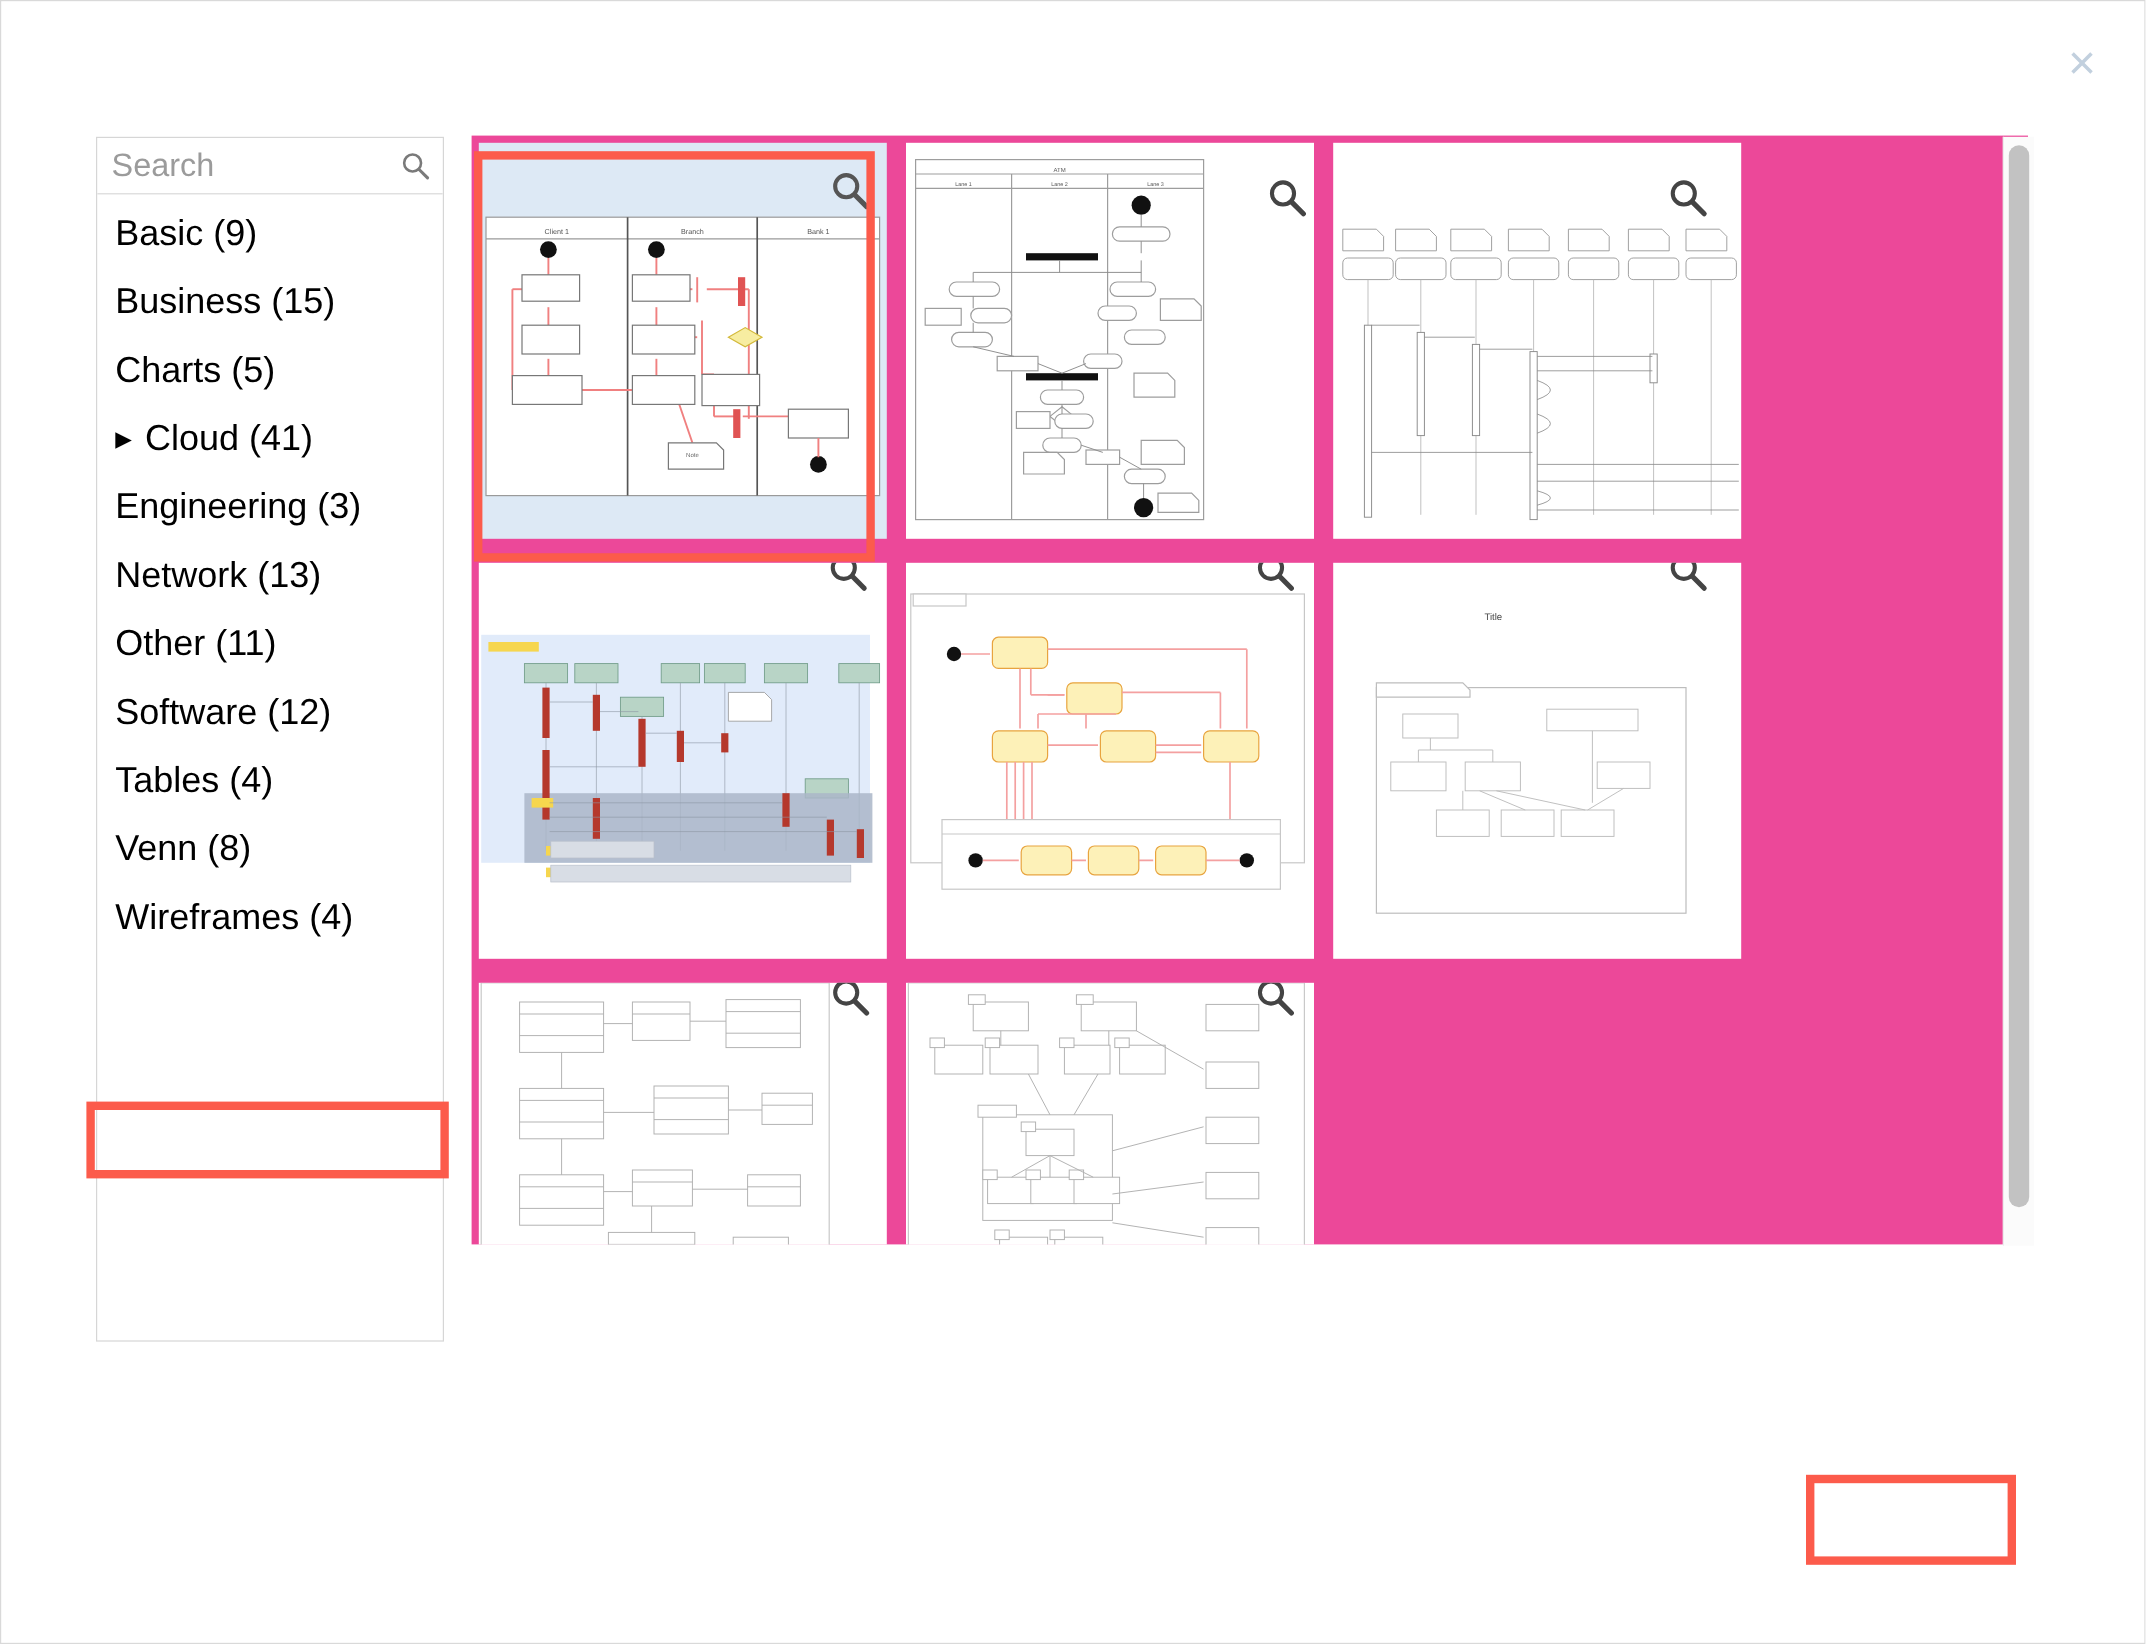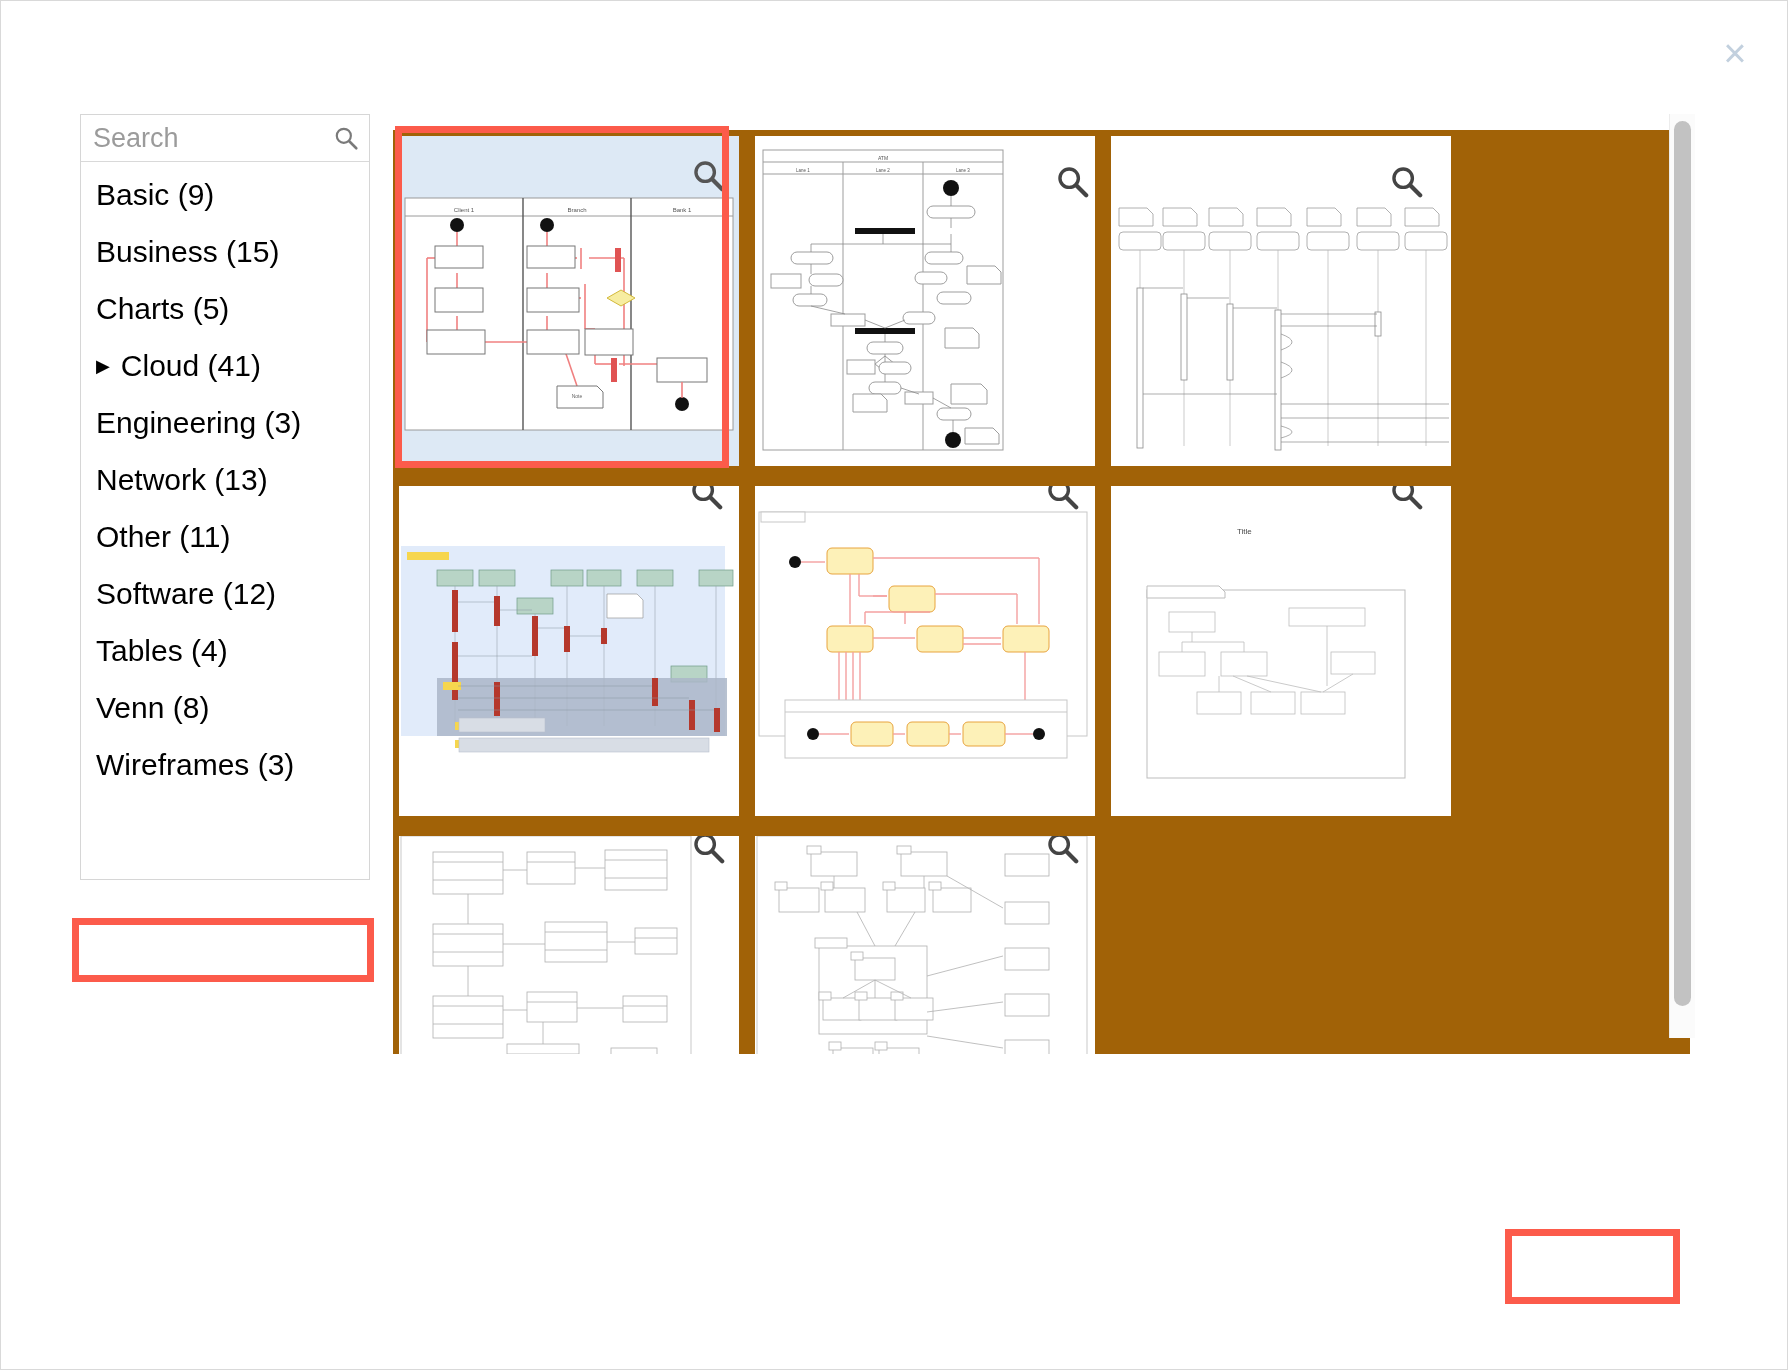--- a/index.html
+++ b/index.html
@@ -28,21 +28,21 @@
     font-size: 40px;
     line-height: 1;
     font-weight: 400;
     user-select: none;
   }
 
   
   .sidebar {
     position: absolute;
     left: 79px; top: 113px;
-    width: 290px; height: 766px;
+    width: 290px; height: 1004px;
     border: 1px solid #d6d6d6;
     background: #ffffff;
     overflow: hidden;
   }
   .search-row {
     position: relative;
     height: 47px;
     border-bottom: 1px solid #d9d9d9;
     display: flex; align-items: center;
   }
@@ -92,24 +92,24 @@
     pointer-events: none;
     z-index: 30;
   }
   #annot-uml   { left: 71px;  top: 917px;  width: 302px; height: 64px; }
   #annot-thumb { left: 394px; top: 125px;  width: 334px; height: 342px; }
   #annot-insert{ left: 1504px;top: 1228px; width: 175px; height: 75px; }
 
   
   .grid-pane {
     position: absolute;
-    left: 392px; top: 129px;
+    left: 392px; top: 112px;
     width: 1297px; height: 924px;
     overflow: hidden;
-    background: #a16207;
+    background: #ec4899;
     text-align: right;
   }
   .grid {
     display: grid;
     grid-template-columns: repeat(3, 356px);
     grid-auto-rows: 350px;
     column-gap: 0px;
     row-gap: 0px;
     padding: 0;
   }
@@ -211,21 +211,21 @@
         <div class="cat-item">
           <span class="arrow hidden"></span>
           <span>Tables (4)</span>
         </div>
         <div class="cat-item">
           <span class="arrow hidden"></span>
           <span>Venn (8)</span>
         </div>
         <div class="cat-item">
           <span class="arrow hidden"></span>
-          <span>Wireframes (3)</span>
+          <span>Wireframes (4)</span>
         </div>
       </div>
   </div>
 
   <div class="grid-pane">
     <div class="grid">
 
       <div class="thumb selected">
         <div class="thumb-inner" style="height:330px;">
           <svg class="mag-icon" viewBox="0 0 24 24" style="position:absolute;right:14px;top:22px;">

